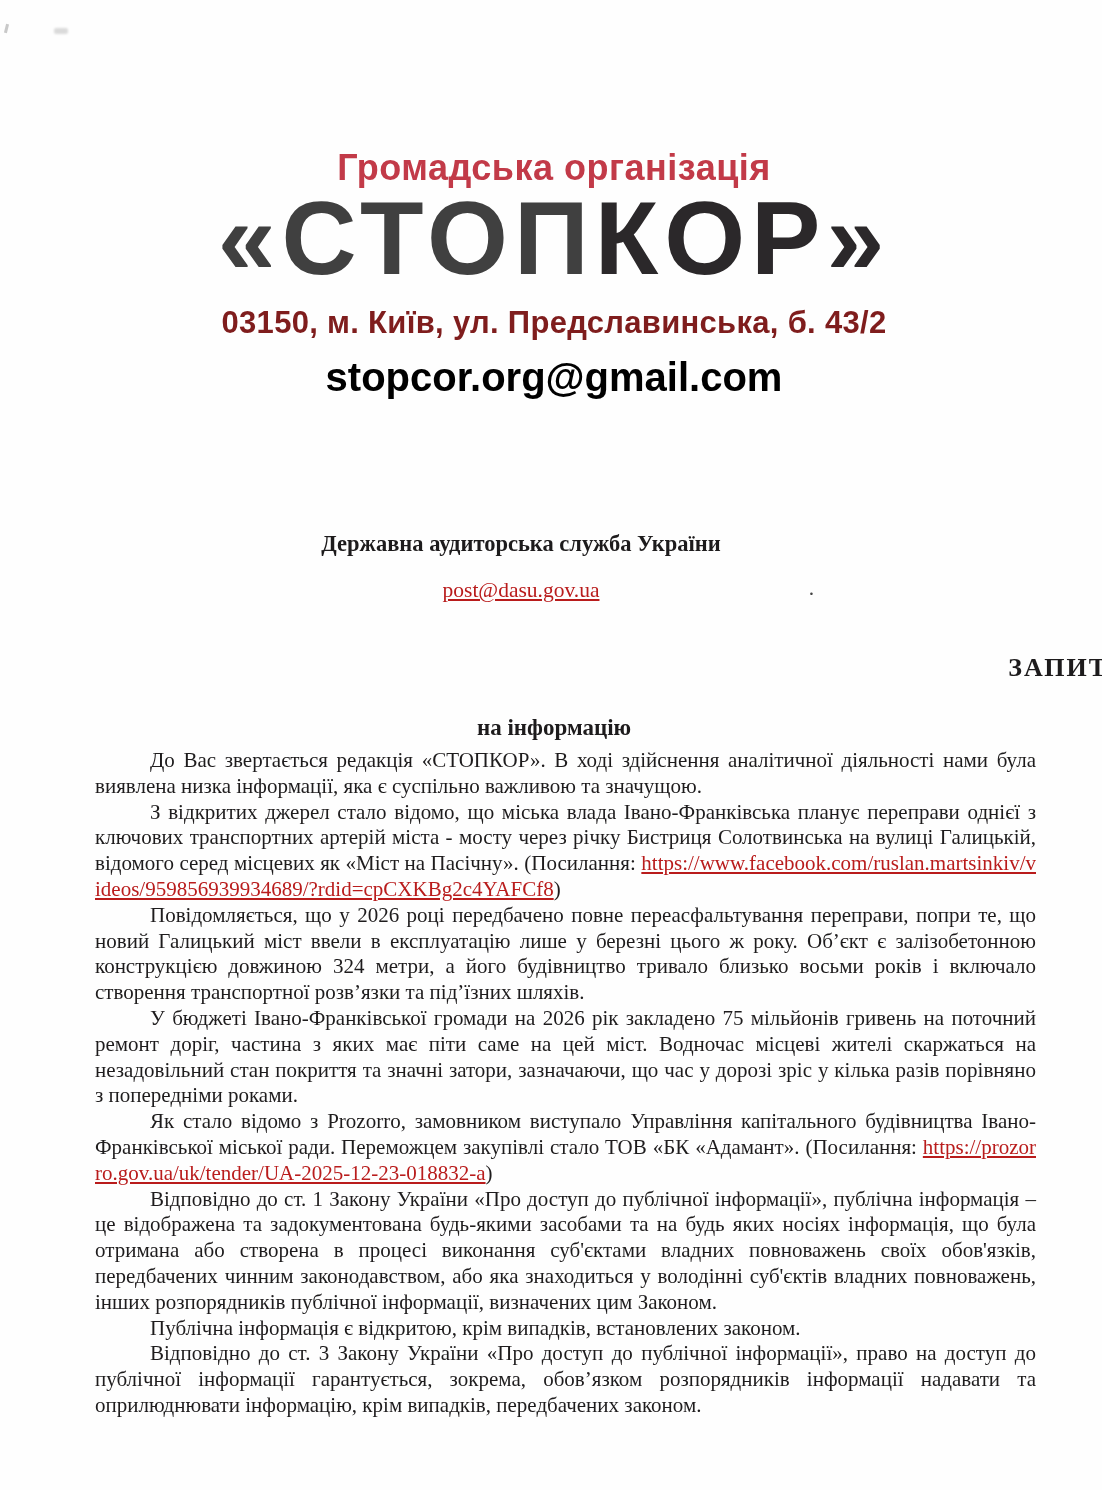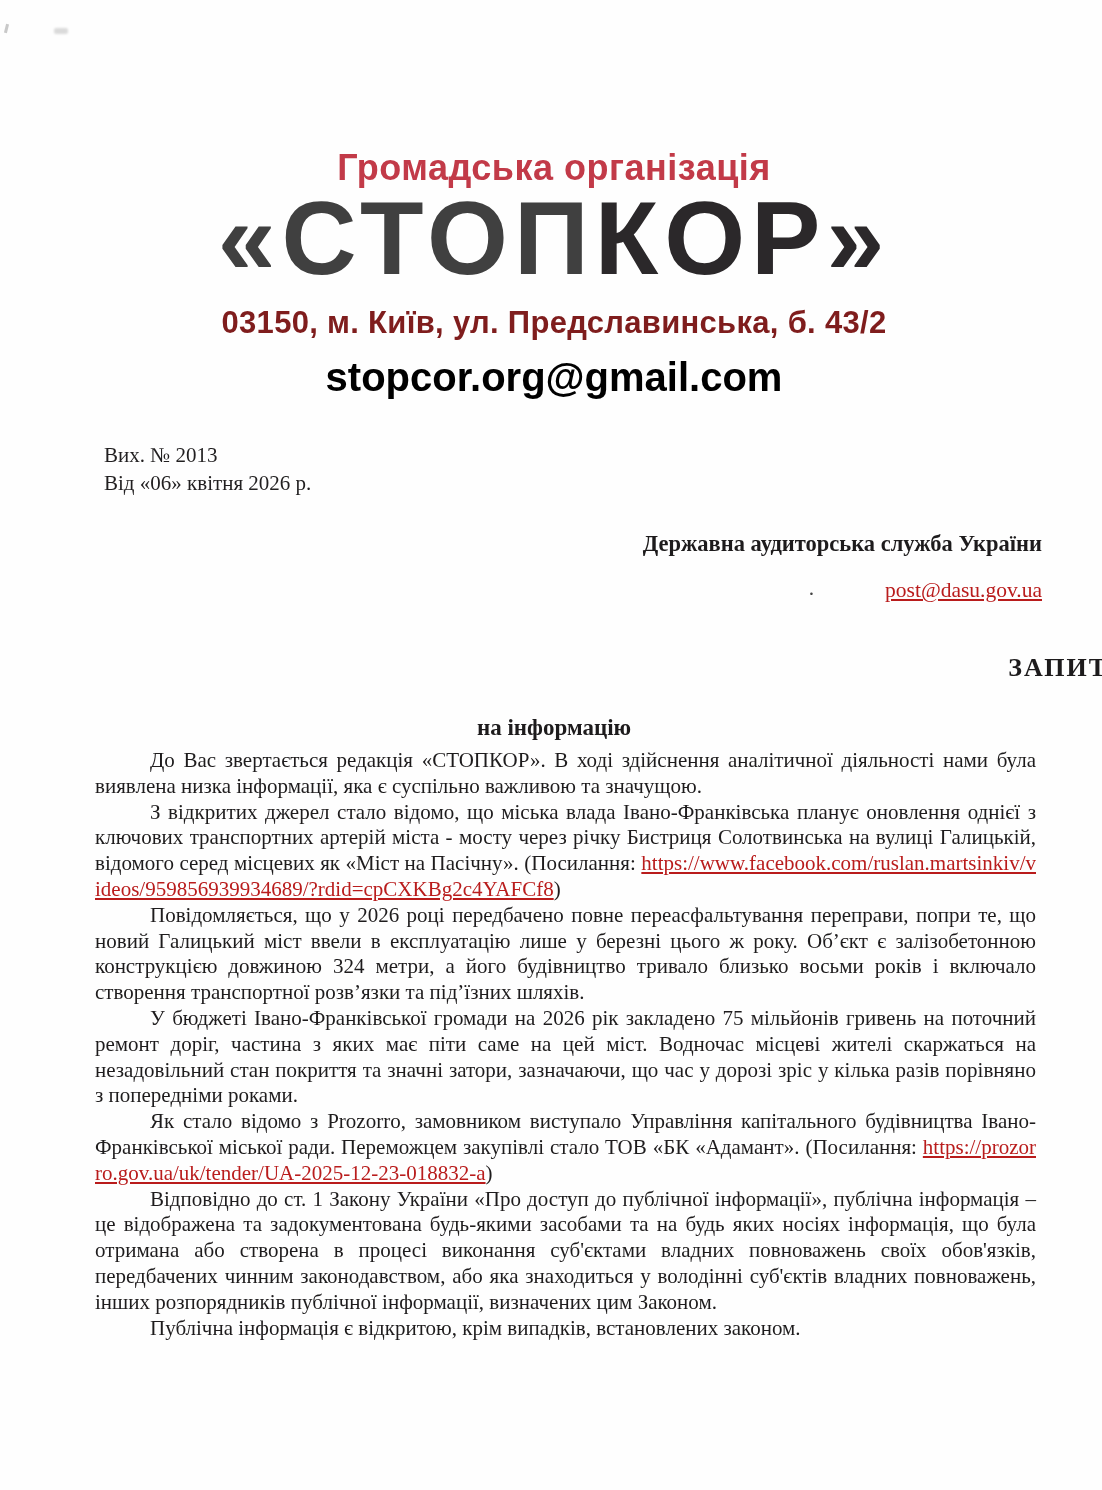--- a/index.html
+++ b/index.html
@@ -28,21 +28,21 @@
   .org-address { position:absolute; top:305px; left:0; width:100%;
     font-size:31px; letter-spacing:0.3px; color:#7f1d1d; }
   .org-email { position:absolute; top:355px; left:0; width:100%;
     font-size:40px; color:#000000; }
 
   
   .meta { position:absolute; top:441px; left:104px;
     font-size:21px; line-height:28px; color:#211f20; }
 
   
-  .recipient { position:absolute; top:531px; left:0; right:66px; text-align:right; }
+  .recipient { position:absolute; top:531px; left:0; right:66px; text-align:center; }
   .r-name { font-weight:bold; font-size:22.5px; color:#1d1b1c; }
   .r-row { margin-top:21px; position:relative; font-size:21.5px; }
   .r-dot { position:absolute; right:228px; top:-2px; color:#444; }
 
   .link { color:#b91c1c; text-decoration:underline; cursor:pointer; }
 
   
   .title-block { position:absolute; top:653px; left:0; width:100%; text-align:center; }
   .t-main { font-weight:bold; font-size:26px; letter-spacing:2px; color:#1d1b1c;text-align:right; }
   .t-sub { font-weight:bold; font-size:23px; margin-top:32px; color:#1d1b1c; }
@@ -61,41 +61,38 @@
   <div class="artifact a1"></div>
   <div class="artifact a2"></div>
 
   <div class="letterhead">
     <div class="org-type">Громадська організація</div>
     <div class="org-name"><span class="red">«СТОП</span><span>КОР»</span></div>
     <div class="org-address">03150, м. Київ, ул. Предславинська, б. 43/2</div>
     <div class="org-email">stopcor.org@gmail.com</div>
   </div>
 
-  <div class="meta">
-    <div>Вих. № 2013</div>
-    <div>Від «06» квітня 2026 р.</div>
-  </div>
 
   <div class="recipient">
     <div class="r-name">Державна аудиторська служба України</div>
     <div class="r-row">
       <span class="r-dot">.</span>
       <a class="link">post@dasu.gov.ua</a>
     </div>
   </div>
 
   <div class="title-block">
     <div class="t-main">ЗАПИТ</div>
     <div class="t-sub">на інформацію</div>
   </div>
 
   <div class="body">
     <p>До Вас звертається  редакція «СТОПКОР». В ході  здійснення аналітичної діяльності нами була виявлена низка інформації, яка є суспільно важливою та значущою.</p>
-    <p><span>З відкритих джерел стало відомо, що міська влада Івано-Франківська планує оновлення однієї з ключових транспортних артерій міста - мосту через річку Бистриця Солотвинська на вулиці Галицькій, відомого серед місцевих як «Міст на Пасічну». (Посилання: </span><a class="link">https://www.facebook.com/ruslan.martsinkiv/videos/959856939934689/?rdid=cpCXKBg2c4YAFCf8</a><span>)</span></p>
+    <p><span>З відкритих джерел стало відомо, що міська влада Івано-Франківська планує переправи однієї з ключових транспортних артерій міста - мосту через річку Бистриця Солотвинська на вулиці Галицькій, відомого серед місцевих як «Міст на Пасічну». (Посилання: </span><a class="link">https://www.facebook.com/ruslan.martsinkiv/videos/959856939934689/?rdid=cpCXKBg2c4YAFCf8</a><span>)</span></p>
     <p>Повідомляється, що у 2026 році передбачено повне переасфальтування переправи, попри те, що новий Галицький міст ввели в експлуатацію лише у березні цього ж року. Об’єкт є залізобетонною конструкцією довжиною 324 метри, а його будівництво тривало близько восьми років і включало створення транспортної розв’язки та під’їзних шляхів.</p>
     <p>У бюджеті Івано-Франківської громади на 2026 рік закладено 75 мільйонів гривень на поточний ремонт доріг, частина з яких має піти саме на цей міст. Водночас місцеві жителі скаржаться на незадовільний стан покриття та значні затори, зазначаючи, що час у дорозі зріс у кілька разів порівняно з попередніми роками.</p>
     <p><span>Як стало відомо з Prozorro, замовником виступало Управління капітального будівництва Івано-Франківської міської ради. Переможцем закупівлі стало ТОВ «БК «Адамант». (Посилання: </span><a class="link">https://prozorro.gov.ua/uk/tender/UA-2025-12-23-018832-a</a><span>)</span></p>
     <p>Відповідно до ст. 1 Закону України «Про доступ до публічної інформації», публічна інформація – це відображена та задокументована будь-якими засобами та на будь яких носіях інформація, що була отримана або створена в процесі виконання суб'єктами владних повноважень своїх обов'язків, передбачених чинним законодавством, або яка знаходиться у володінні суб'єктів владних повноважень, інших розпорядників публічної інформації, визначених цим Законом.</p>
     <p>Публічна інформація є відкритою, крім випадків, встановлених законом.</p>
+    <p>Відповідно до ст. 3 Закону України «Про доступ до публічної інформації», право на доступ до публічної інформації гарантується, зокрема, обов’язком розпорядників інформації надавати та оприлюднювати інформацію, крім випадків, передбачених законом.</p>
   </div>
 
 </div>
 
 </body></html>

